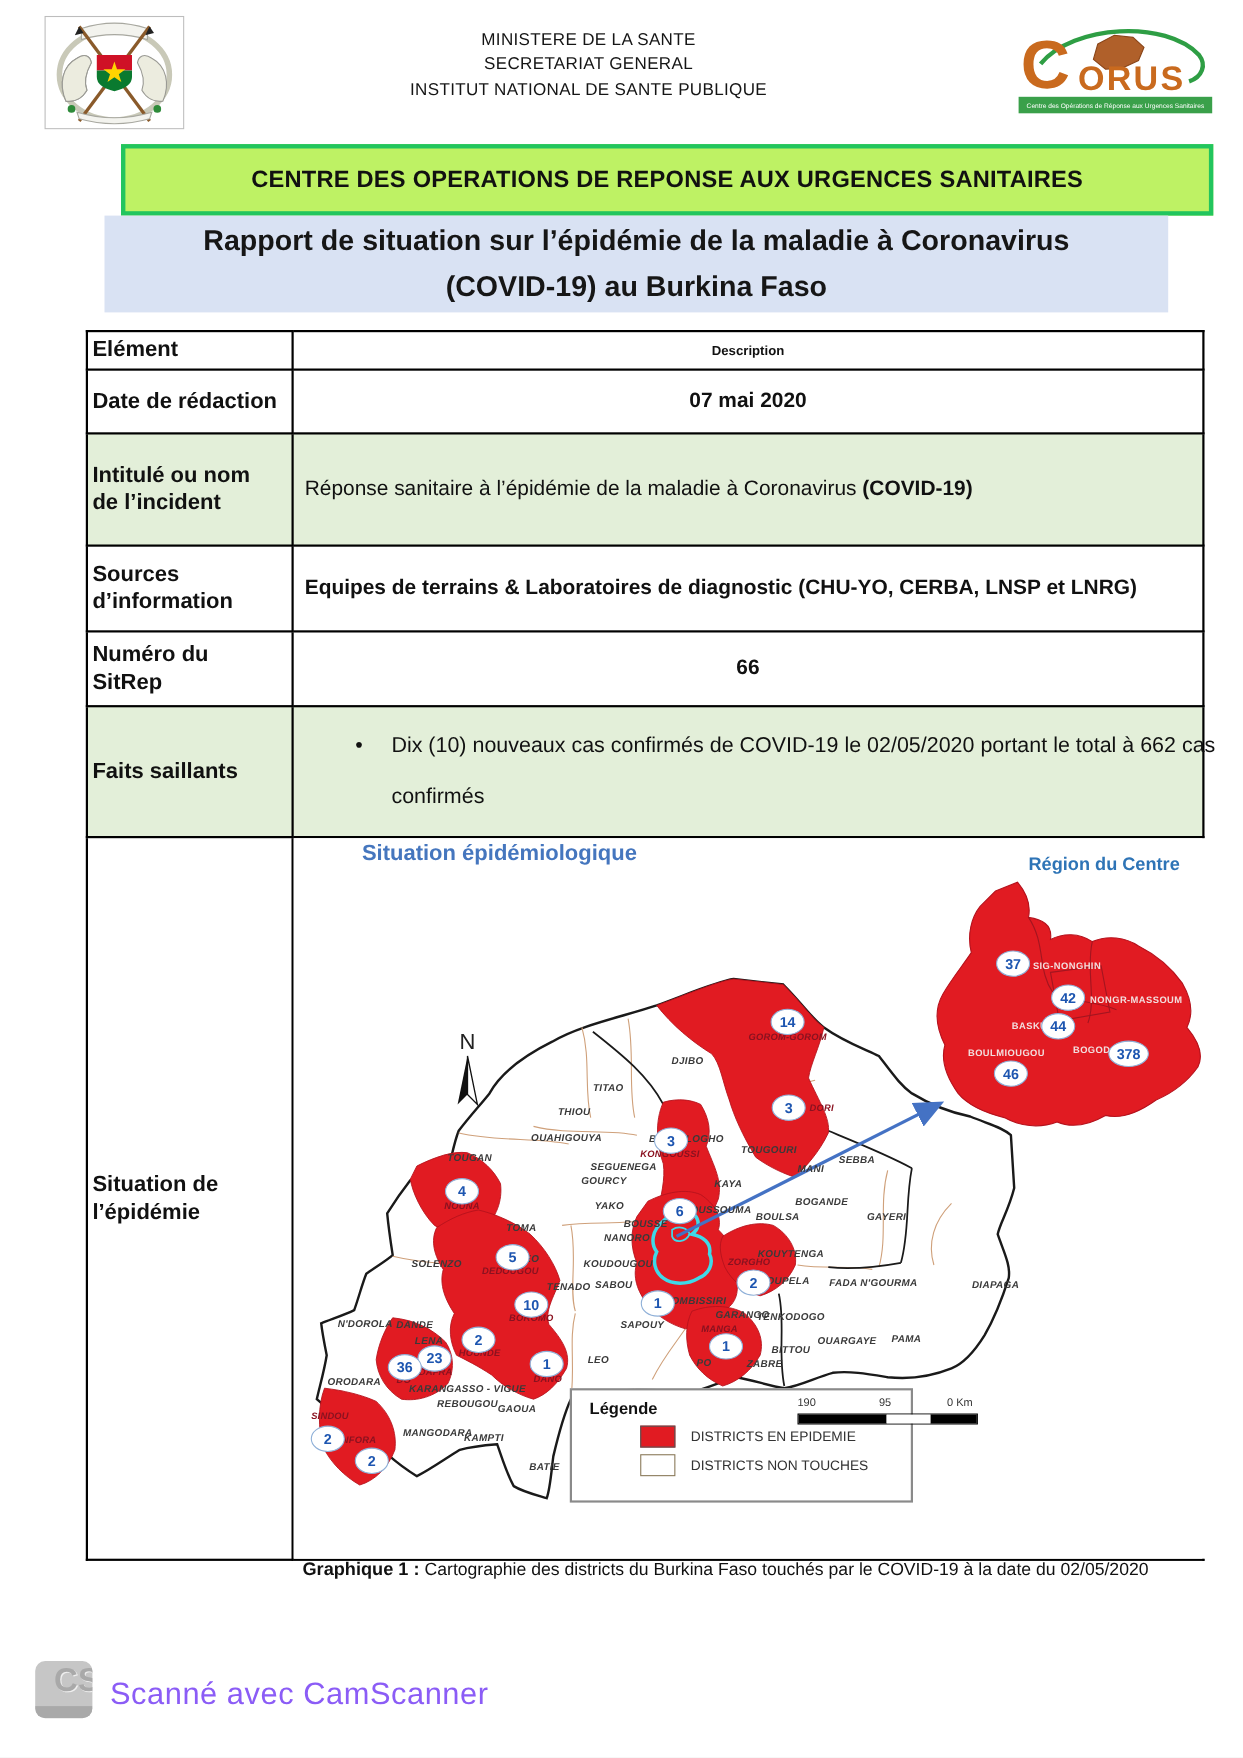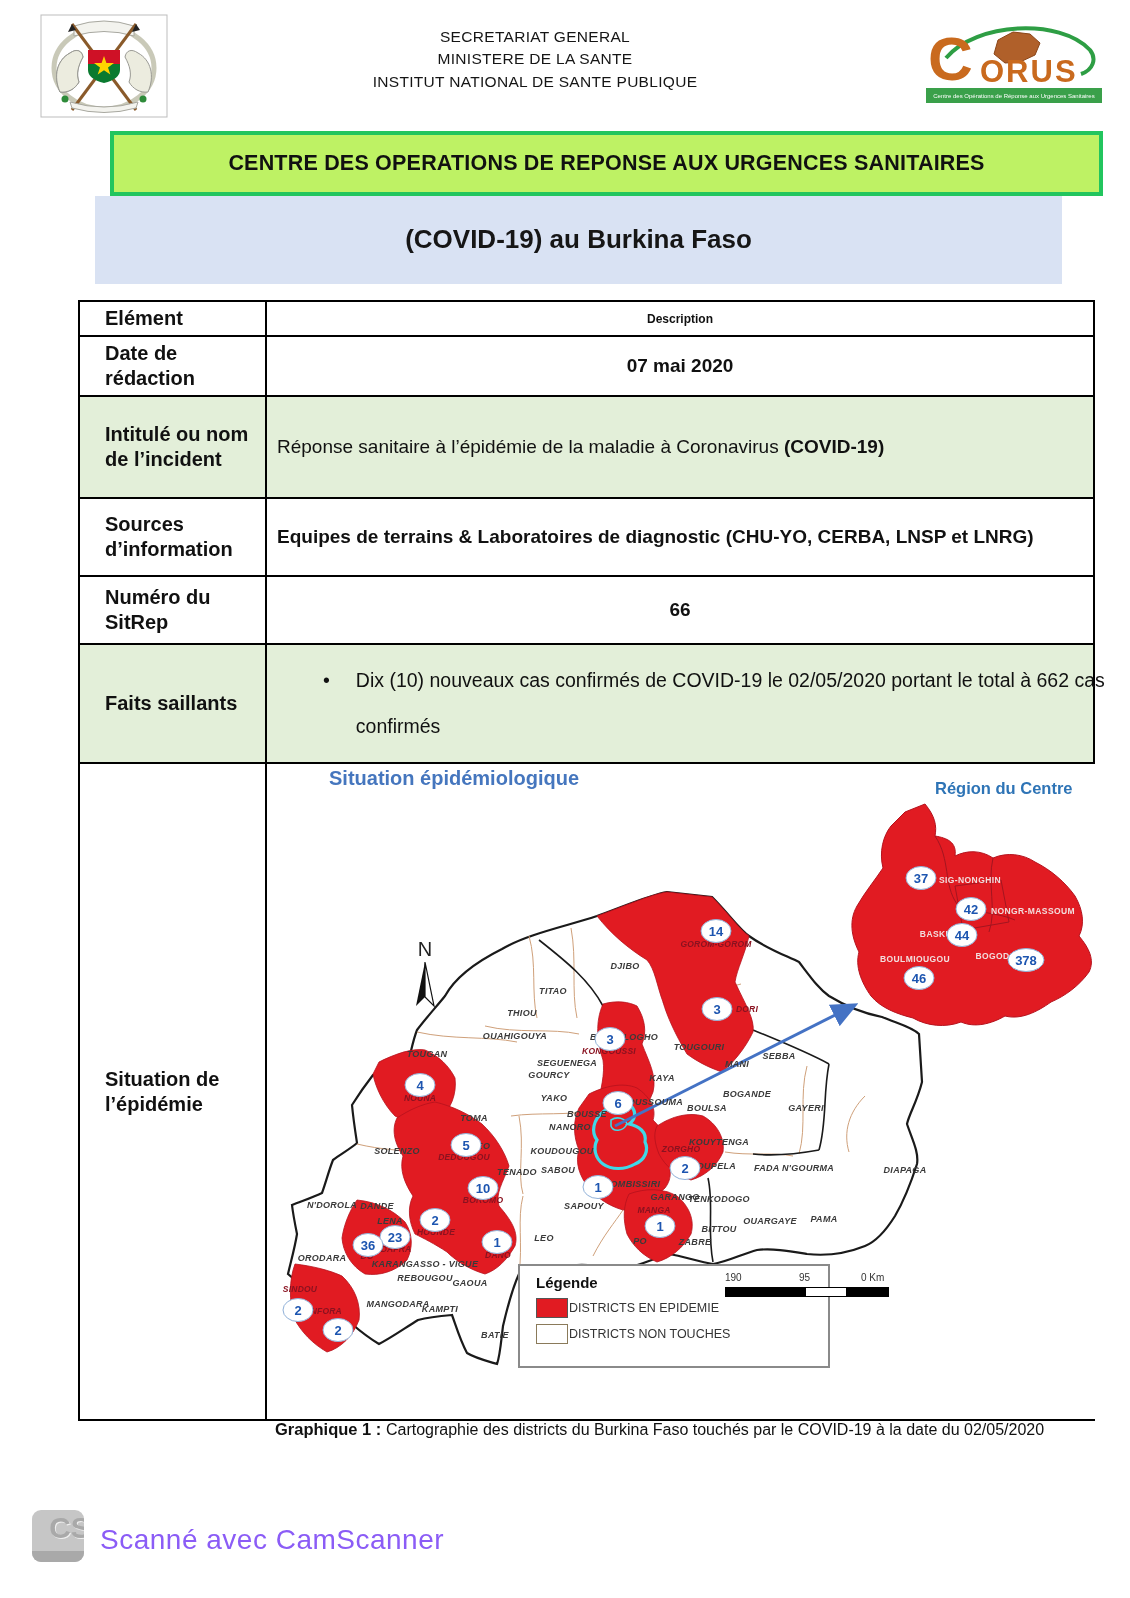--- a/index.html
+++ b/index.html
@@ -17,21 +17,21 @@
               justify-content:center;font-weight:bold;font-size:21.5px;letter-spacing:.2px;}
 
   .title-block{position:absolute;left:95px;top:196px;width:967px;height:88px;background:#d9e2f3;
                display:flex;flex-direction:column;align-items:center;justify-content:center;
                font-weight:bold;font-size:26px;line-height:1.6;color:#161616;}
 
   
   table.report{position:absolute;left:78px;top:300px;width:1017px;border-collapse:collapse;table-layout:fixed;}
   .report td{border:2px solid #000;vertical-align:middle;padding:4px 10px;font-size:19px;color:#111;}
   .report col.c1{width:187px;}
-  .report td.lbl{font-weight:bold;font-size:20px;line-height:1.25;padding-left:25px;}
+  .report td.lbl{font-weight:bold;font-size:20px;line-height:1.25;padding-left:4px;}
   .green{background:#e3efd9;}
   .cellcenter{text-align:center;font-weight:bold;}
   .blue-bold{color:#2059c4;font-weight:bold;font-size:20px;line-height:1.8;}
   .bullet-row{display:flex;gap:26px;padding-left:46px;line-height:2.35;font-size:19.5px;width:830px;}
   .bullet-dot{flex:0 0 auto;}
   td.map-td{padding:0;vertical-align:top;}
 
   
   .map-wrap{position:relative;width:829px;height:655px;background:#fff;}
   .map-title{position:absolute;left:62px;top:3px;font-size:20px;font-weight:bold;color:#4576be;}
@@ -43,21 +43,21 @@
                 font-size:8.5px;fill:#8a1220;text-anchor:middle;letter-spacing:.2px;}
   .lbl-inset{font-family:"Liberation Sans",sans-serif;font-weight:bold;font-size:8.5px;
              fill:#f2dddd;text-anchor:middle;letter-spacing:.4px;}
   .badge-num{font-family:"Liberation Sans",sans-serif;font-weight:bold;font-size:13px;
              fill:#1d55b0;text-anchor:middle;}
   .badge-ellipse{fill:#ffffff;stroke:#8fb0d8;stroke-width:1;}
 
   .legend{position:absolute;left:251px;top:500px;width:312px;height:104px;background:#fff;
           border:2px solid #8a8a8a;padding:8px 0 0 16px;box-sizing:border-box;}
   .legend-title{font-size:15px;font-weight:bold;margin-bottom:7px;}
-  .legend-item{display:flex;align-items:center;gap:1px;margin-bottom:6px;font-size:12.5px;color:#333;}
+  .legend-item{display:flex;align-items:center;gap:14px;margin-bottom:6px;font-size:12.5px;color:#333;margin-left:46px;}
   .sw{width:30px;height:18px;border:1px solid #8a7a5a;flex:0 0 auto;}
   .sw.red{background:#e11b22;border-color:#555;}
   .sw.white{background:#fff;}
 
   .scalebar{position:absolute;left:458px;top:508px;width:164px;height:30px;font-size:10px;color:#333;}
   .scalebar .t0{position:absolute;left:0;top:0;}
   .scalebar .t1{position:absolute;left:74px;top:0;}
   .scalebar .t2{position:absolute;left:136px;top:0;}
   .bar{position:absolute;left:0;top:15px;height:8px;display:flex;border:1px solid #000;}
   .bar i{display:block;height:100%;}
@@ -96,39 +96,40 @@
       <path d="M48,36 h32 v14 h-32 Z" fill="#cf1126"></path>
       <path d="M48,50 h32 v6 q0,9 -16,13 q-16,-4 -16,-13 Z" fill="#0a7a2f"></path>
       <polygon points="64,42 66.4,49 74,49 68,53.5 70.3,60.5 64,56.2 57.7,60.5 60,53.5 54,49 61.6,49" fill="#ffd400"></polygon>
       <path d="M30,88 Q64,98 98,88 L96,94 Q64,103 32,94 Z" fill="#f3f3ee" stroke="#a8a8a0"></path>
       <circle cx="25" cy="85" r="3.5" fill="#2e8b3a"></circle>
       <circle cx="103" cy="85" r="3.5" fill="#2e8b3a"></circle>
     </svg>
   </div>
 
   <div class="ministry">
+    <div>MINISTERE DE LA SANTE</div>
     <div>SECRETARIAT GENERAL</div>
-    <div>MINISTERE DE LA SANTE</div>
     <div>INSTITUT NATIONAL DE SANTE PUBLIQUE</div>
   </div>
 
   <div class="corus">
     <svg width="192" height="92" viewBox="0 0 192 92">
       <path d="M28,42 C58,6 142,2 172,34 C179,43 175,54 163,58" fill="none" stroke="#2e9e44" stroke-width="4"></path>
       <polygon points="80,24 95,16 112,18 122,27 117,39 102,46 87,47 76,38" fill="#b0602a" stroke="#8a4518"></polygon>
       <text x="10" y="64" font-family="Liberation Sans, sans-serif" font-weight="bold" font-size="62" fill="#c96a1e">C</text>
       <text x="62" y="66" font-family="Liberation Sans, sans-serif" font-weight="bold" font-size="31" letter-spacing="2" fill="#c96a1e">ORUS</text>
       <rect x="8" y="72" width="176" height="15" fill="#3aa04a"></rect>
       <text x="96" y="82" text-anchor="middle" font-family="Liberation Sans, sans-serif" font-size="6" fill="#ffffff">Centre des Opérations de Réponse aux Urgences Sanitaires</text>
     </svg>
   </div>
 
   <div class="ops-banner">CENTRE DES OPERATIONS DE REPONSE AUX URGENCES SANITAIRES</div>
 
   <div class="title-block">
+    <div>Rapport de situation sur l’épidémie de la maladie à Coronavirus</div>
     <div>(COVID-19) au Burkina Faso</div>
   </div>
 
   <table class="report">
     <colgroup>
         <col class="c1">
         <col>
       </colgroup>
     <tbody>
         <tr style="height:34px">

